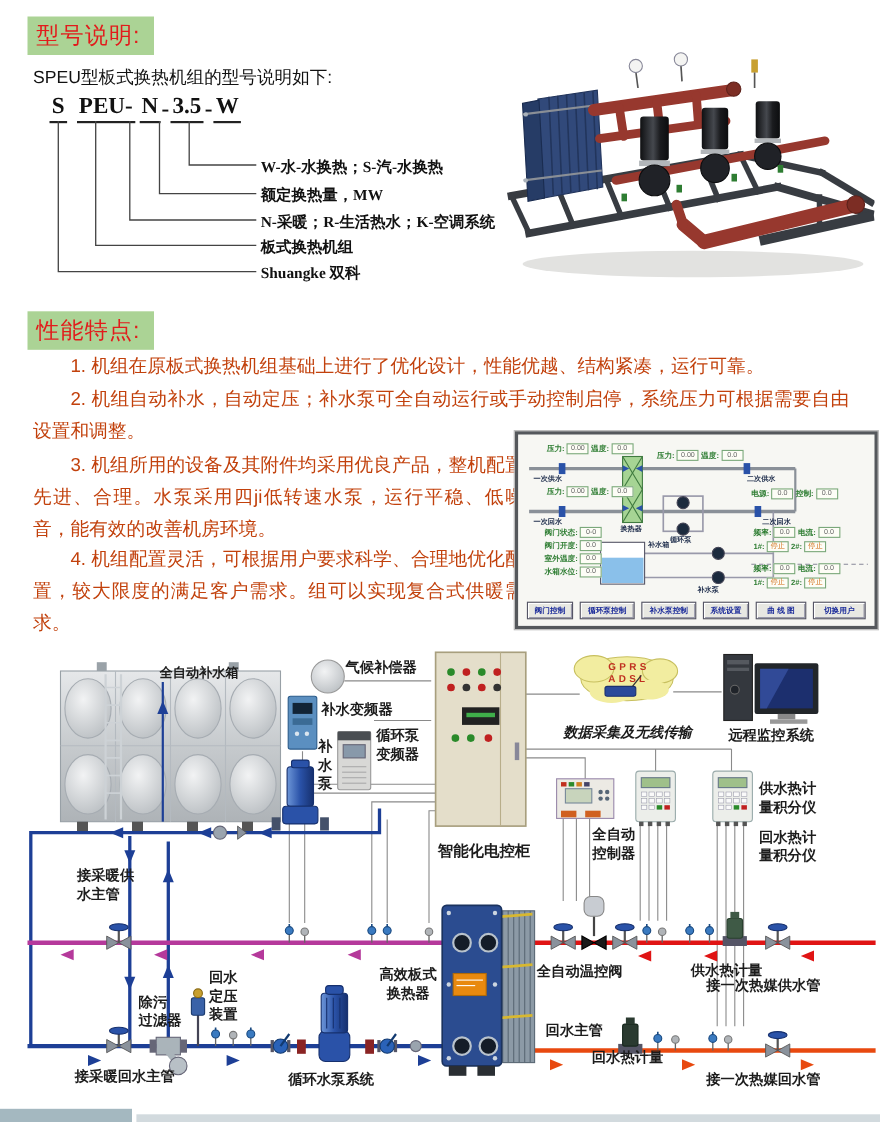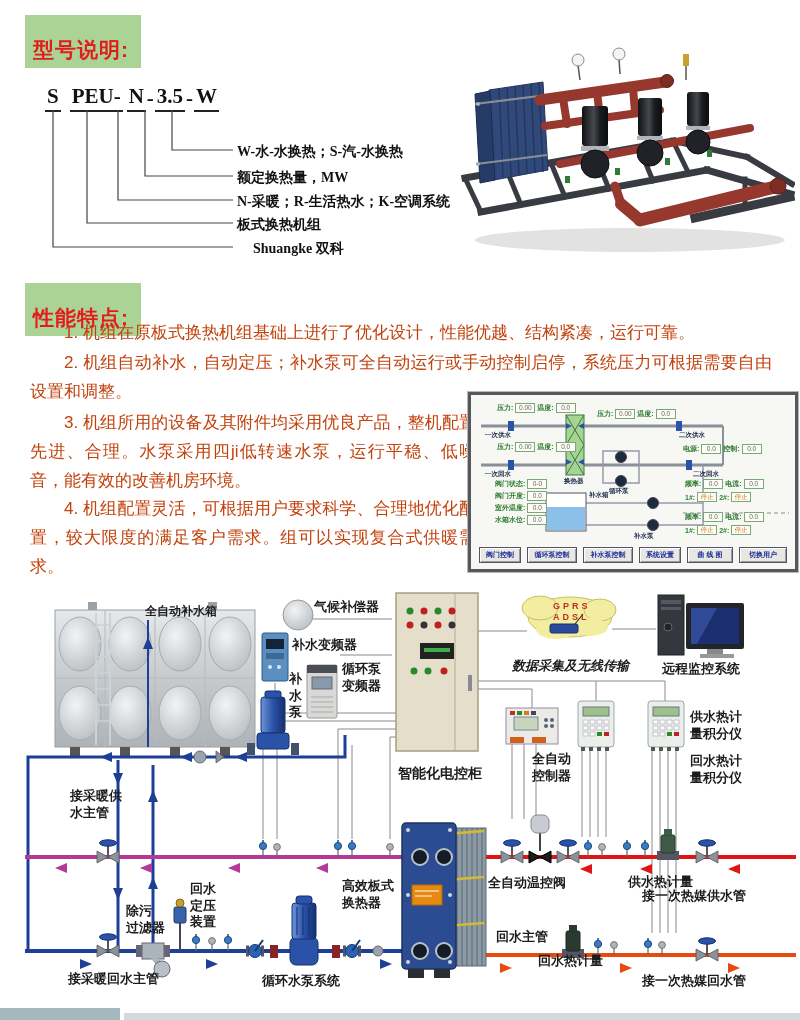--- a/index.html
+++ b/index.html
@@ -1,20 +1,20 @@
 <!DOCTYPE html>
 <html><head>
 <meta charset="utf-8">
 <style>
   html,body{margin:0;padding:0;background:#fff;}
   #page{position:relative;width:800px;height:1020px;background:#fff;overflow:hidden;
         font-family:"Liberation Sans",sans-serif;color:#222;}
   .abs{position:absolute;}
-  .badge{position:absolute;background:#abd395;color:#e21b1b;font-weight:bold;
-         font-size:21px;padding:21px 12px 4px 8px;letter-spacing:1px;}
+  .badge{position:absolute;background:#abd395;color:#e21b1b;font-weight:normal;
+         font-size:21px;padding:3px 12px 4px 8px;letter-spacing:1px;}
   .intro{position:absolute;font-size:16px;color:#111;font-weight:500;}
   .model-code{position:absolute;display:flex;align-items:flex-end;
               font-family:"Liberation Serif",serif;font-weight:bold;font-size:21px;color:#111;}
   .model-code .u{border-bottom:2px solid #222;padding:0 2px 1px 2px;}
   .model-code .g{padding:0 1px 1px 1px;}
   .mc-gap{width:9px;}
   .legend-label{position:absolute;font-family:"Liberation Serif",serif;font-weight:600;
                 font-size:14px;color:#111;white-space:nowrap;}
   .para{position:absolute;font-size:17px;line-height:29px;text-indent:34px;color:#c2410c;
         text-align:justify;}
@@ -27,31 +27,32 @@
       font-size:6.5px;line-height:8px;min-width:14px;padding:0 2px;text-align:center;font-weight:normal;}
   .vb.warn{color:#d06a10;}
   .hplab{position:absolute;font-size:6.5px;color:#1c2b4a;font-weight:bold;white-space:nowrap;}
   .hbtn{position:absolute;top:152px;font-size:7px;font-weight:bold;color:#1a2a9a;
         background:#e8e8e2;border:1px solid #556;box-shadow:inset 1px 1px 0 #fff,inset -1px -1px 0 #99a;
         padding:2px 0;text-align:center;}
   
   .dlab{position:absolute;font-weight:bold;color:#1c1c1c;font-size:13px;line-height:1.28;
         white-space:nowrap;}
   .dlab.wrap{white-space:normal;}
-  .dlab.ctr{text-align:left;}
+  .dlab.ctr{text-align:center;}
   .strip1{position:absolute;left:0;top:1008px;width:120px;height:12px;background:#a4b8c0;}
   .strip2{position:absolute;left:124px;top:1013px;width:676px;height:7px;background:#d2dade;}
 </style>
 </head>
 <body>
 
 <div id="page">
 
   <div class="badge" style="left:25px;top:15px;">型号说明:</div>
 
+  <div class="intro" style="left:30px;top:60px;">SPEU型板式换热机组的型号说明如下:</div>
 
   <div class="model-code" style="left:45px;top:84px;">
     <span class="u">S</span>
     <span class="mc-gap"></span>
     <span class="u">PEU-</span>
     <span class="mc-gap" style="width:4px;"></span>
     <span class="u">N</span>
     <span class="g">-</span>
     <span class="u">3.5</span>
     <span class="g">-</span>
@@ -64,21 +65,21 @@
       <polyline points="100,0 100,66 188,66"></polyline>
       <polyline points="73,0 73,90 188,90"></polyline>
       <polyline points="42,0 42,113 188,113"></polyline>
       <polyline points="8,0 8,137 188,137"></polyline>
     </g>
   </svg>
   <div class="legend-label" style="left:237px;top:143px;">W-水-水换热；S-汽-水换热</div>
   <div class="legend-label" style="left:237px;top:169px;">额定换热量，MW</div>
   <div class="legend-label" style="left:237px;top:193px;">N-采暖；R-生活热水；K-空调系统</div>
   <div class="legend-label" style="left:237px;top:216px;">板式换热机组</div>
-  <div class="legend-label" style="left:237px;top:240px;margin-left:16px;">Shuangke 双科</div>
+  <div class="legend-label" style="left:237px;top:240px;">Shuangke 双科</div>
 
   <svg class="abs" style="left:445px;top:28px;" width="350" height="245" viewBox="0 0 350 245">
     <defs>
       <linearGradient id="pmBlack" x1="0" y1="0" x2="1" y2="0">
         <stop offset="0" stop-color="#0f1012"></stop>
           <stop offset="0.45" stop-color="#45484e"></stop>
         <stop offset="0.7" stop-color="#1a1b1e"></stop>
           <stop offset="1" stop-color="#0c0d0f"></stop>
       </linearGradient>
       <linearGradient id="pipeRed" x1="0" y1="0" x2="0" y2="1">

